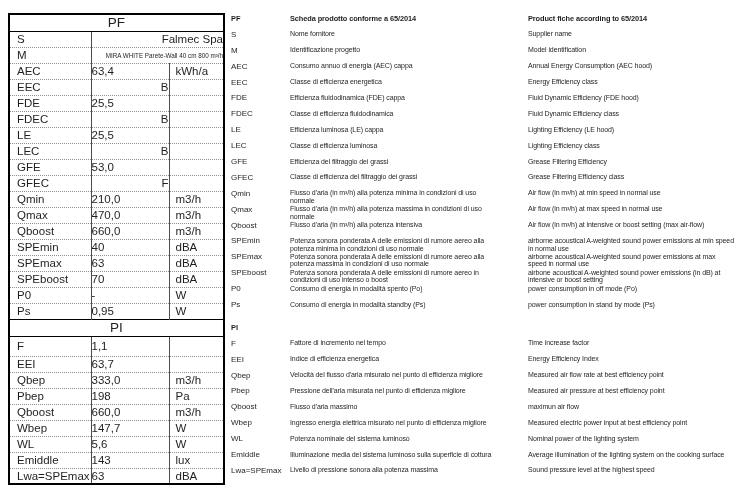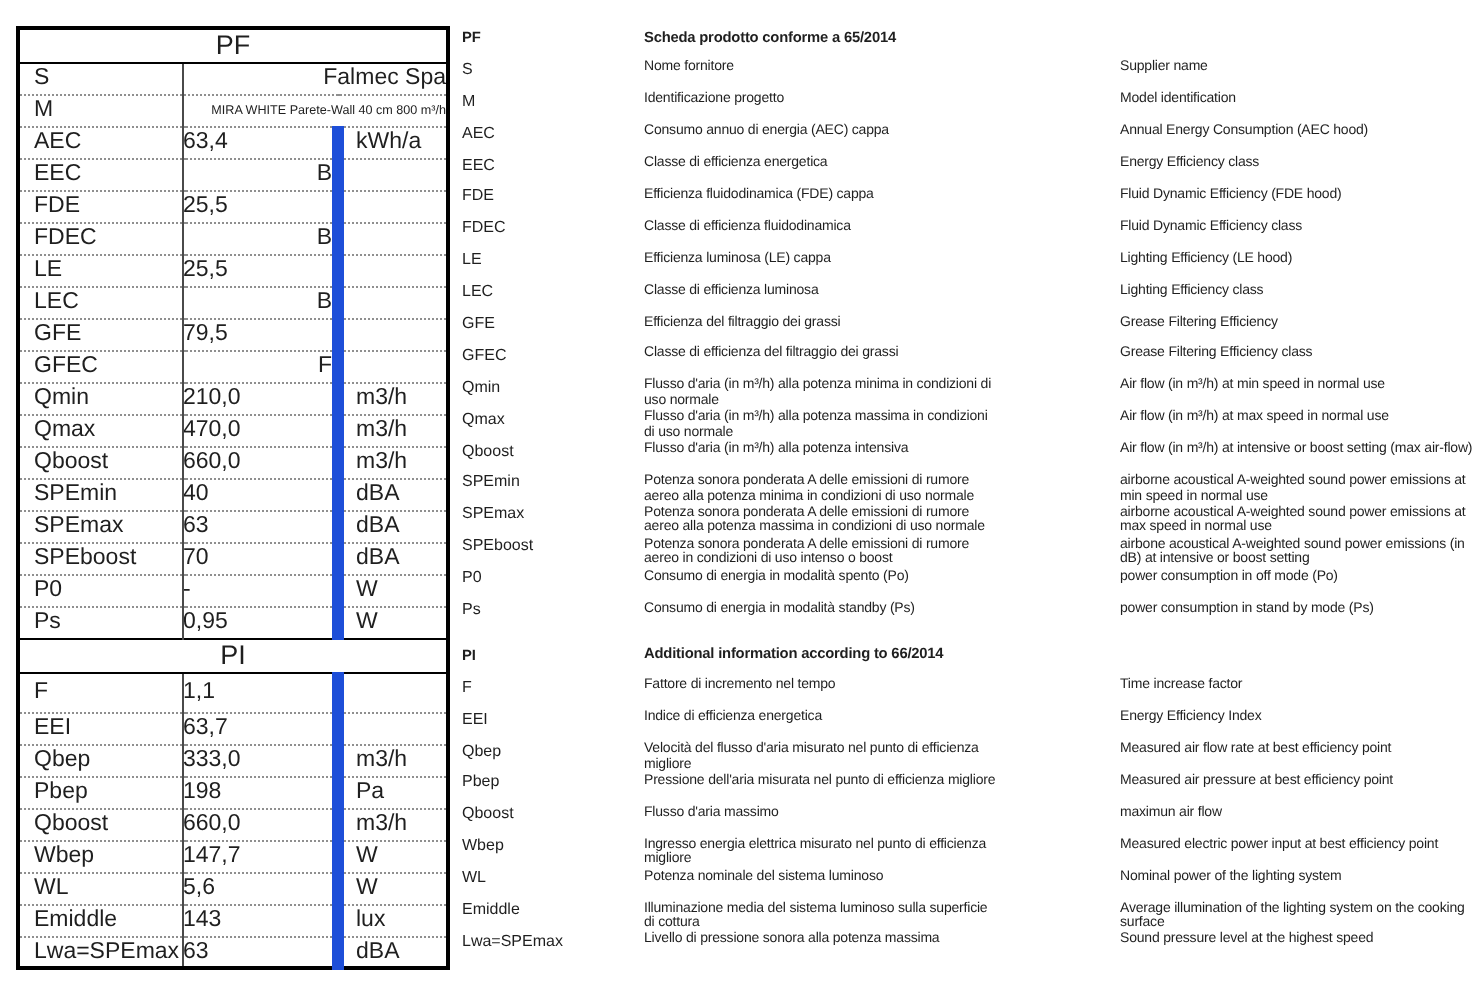--- a/index.html
+++ b/index.html
@@ -15,27 +15,27 @@
     border-top:1px solid #000; border-bottom:1px solid #000; padding:0;
   }
   table.spec tr.data { height:16px; }
   table.spec tr.tall { height:20px; }
   table.spec td { border-top:1px dotted #8f8f8f; font-size:11.5px; vertical-align:middle; overflow:hidden; white-space:nowrap; }
   table.spec tr.first td { border-top:none; }
   td.c1 { border-right:1px solid #4a4a4a; padding-left:7px; }
   td.c2.num { text-align:left; padding-right:16px; }
   td.c2.txt { text-align:right; padding-left:9px; }
   td.c2.small { font-size:6.3px; padding-left:3px; letter-spacing:0; }
-  td.c3 { border-left:6px solid #1d4ed8; padding-left:6px; }
+  td.c3 { border-left:1px solid #1d4ed8; padding-left:6px; }
 
   
   .legend { position:absolute; left:231px; top:13px; width:509px; }
   .lrow { display:grid; grid-template-columns:59px 238px 1fr; height:15.9px; align-items:start; }
   .lcode { font-size:8px; line-height:9px; padding-top:1px; white-space:nowrap; }
-  .lit, .len { font-size:7px; line-height:7.6px; letter-spacing:-0.1px; padding-top:1.5px;margin-left:32px; }
+  .lit, .len { font-size:7px; line-height:7.6px; letter-spacing:-0.1px; padding-top:1.5px; }
   .lit { padding-right:28px; }
   .len { max-width:206px; }
   .lrow.bold .lcode, .lrow.bold .lit, .lrow.bold .len { font-weight:700; font-size:7.4px; }
   .legend-spacer { height:7px; }
 </style>
 </head>
 <body>
 
 <div class="page">
 
@@ -83,21 +83,21 @@
             <td class="c2 num">25,5</td>
             <td class="c3"></td>
           </tr>
           <tr class="data">
             <td class="c1">LEC</td>
             <td class="c2 txt">B</td>
             <td class="c3"></td>
           </tr>
           <tr class="data">
             <td class="c1">GFE</td>
-            <td class="c2 num">79,5</td>
+            <td class="c2 num">53,0</td>
             <td class="c3"></td>
           </tr>
           <tr class="data">
             <td class="c1">GFEC</td>
             <td class="c2 txt">F</td>
             <td class="c3"></td>
           </tr>
           <tr class="data">
             <td class="c1">Qmin</td>
             <td class="c2 num">210,0</td>
@@ -188,20 +188,21 @@
           </tr>
         </tbody>
     </table>
   </div>
 
   <div class="legend">
     <div id="legend-pf">
         <div class="lrow bold">
           <div class="lcode">PF</div>
           <div class="lit">Scheda prodotto conforme a 65/2014</div>
+          <div class="len">Product fiche according to 65/2014</div>
         </div>
         <div class="lrow">
           <div class="lcode">S</div>
           <div class="lit">Nome fornitore</div>
           <div class="len">Supplier name</div>
         </div>
         <div class="lrow">
           <div class="lcode">M</div>
           <div class="lit">Identificazione progetto</div>
           <div class="len">Model identification</div>
@@ -284,21 +285,20 @@
         <div class="lrow">
           <div class="lcode">Ps</div>
           <div class="lit">Consumo di energia in modalità standby (Ps)</div>
           <div class="len">power consumption in stand by mode (Ps)</div>
         </div>
       </div>
     <div class="legend-spacer"></div>
     <div id="legend-pi">
         <div class="lrow bold">
           <div class="lcode">PI</div>
-          <div class="len">Additional information according to 66/2014</div>
         </div>
         <div class="lrow">
           <div class="lcode">F</div>
           <div class="lit">Fattore di incremento nel tempo</div>
           <div class="len">Time increase factor</div>
         </div>
         <div class="lrow">
           <div class="lcode">EEI</div>
           <div class="lit">Indice di efficienza energetica</div>
           <div class="len">Energy Efficiency Index</div>

